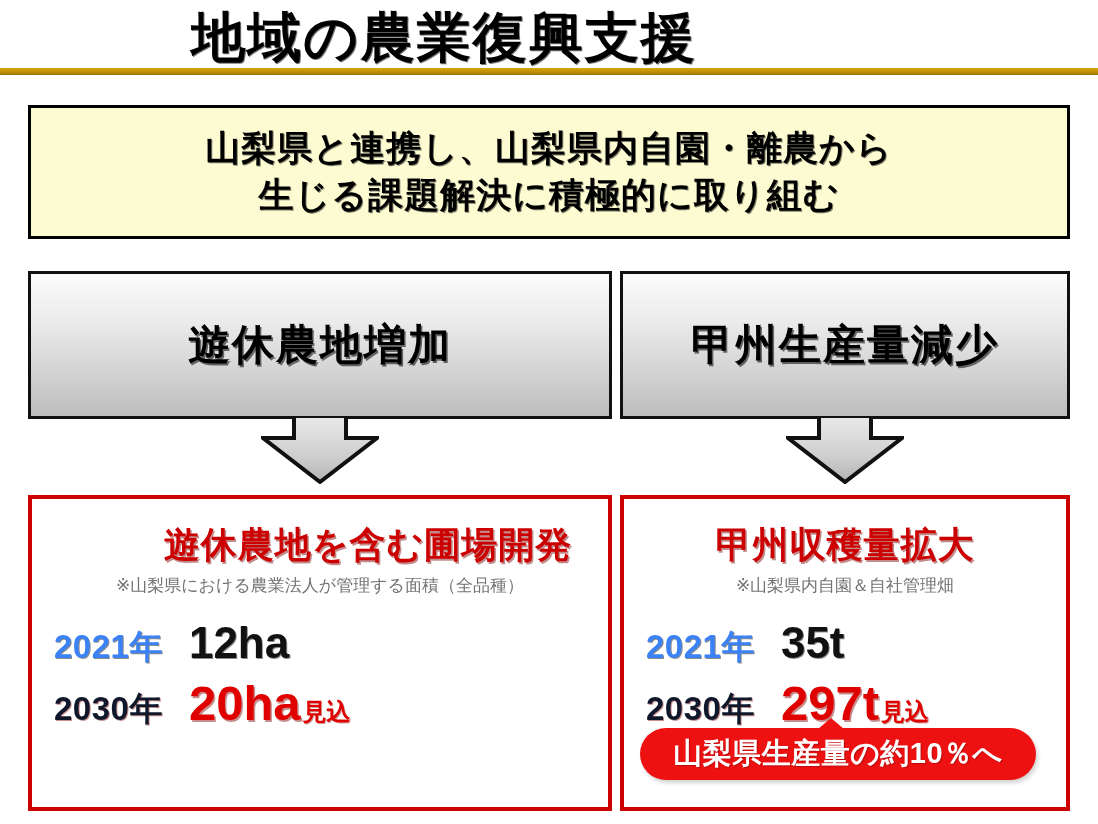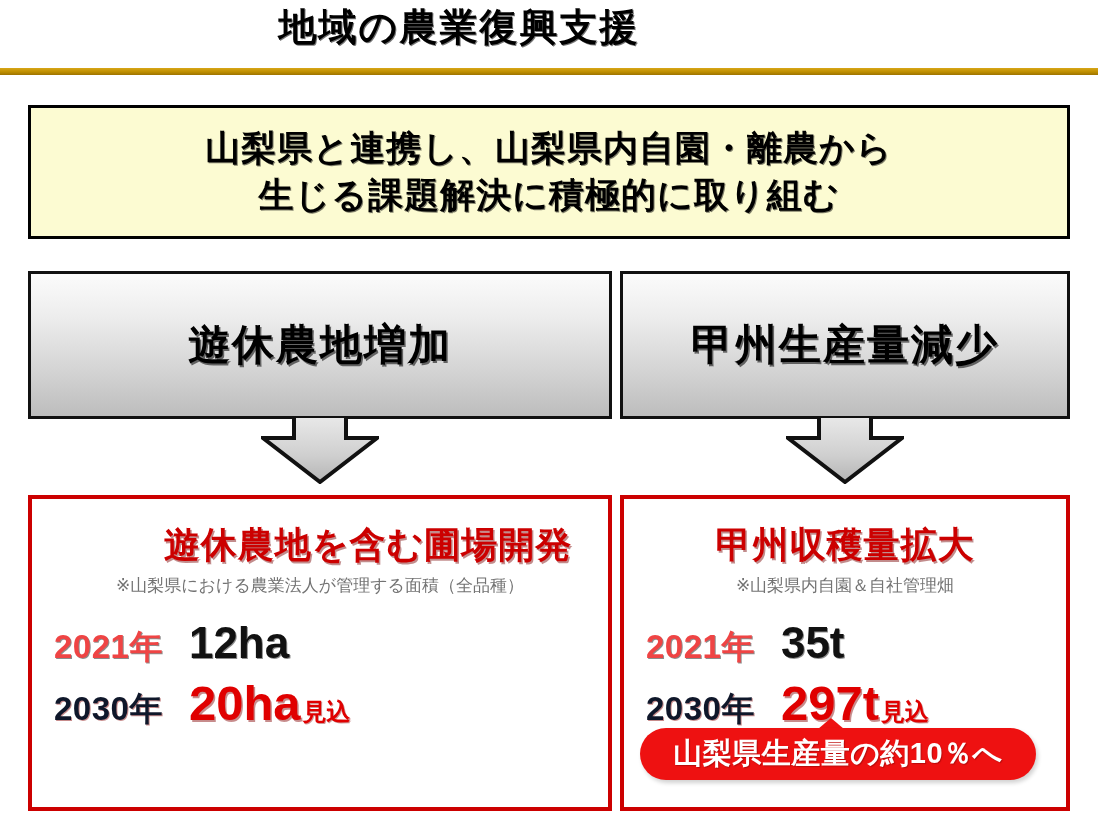--- a/index.html
+++ b/index.html
@@ -12,25 +12,25 @@
     height: 824px;
     position: relative;
     overflow: hidden;
     font-family: "Liberation Sans", "DejaVu Sans", sans-serif;
     color: #000000;
   }
 
   
   .slide-title {
     position: absolute;
-    left: 16px;
+    left: 1px;
     top: 6px;
     width: 886px;
     text-align: center;
-    font-size: 38px;
+    font-size: 54px;
     font-weight: bold;
     letter-spacing: 2px;
     color: #000000;
     line-height: 1.15;
     text-shadow: 1px 1px 0 rgba(0,0,0,0.55);
     white-space: nowrap;
   }
   .title-rule {
     position: absolute;
     left: 0;
@@ -144,21 +144,21 @@
     align-items: baseline;
     white-space: nowrap;
     line-height: 1.0;
   }
   .stat-row.past   { margin-bottom: 14px; }
   .stat-year {
     font-size: 33px;
     font-weight: bold;
     letter-spacing: 0.5px;
   }
-  .stat-row.past .stat-year  { color: #ef4444; text-shadow: 1px 1px 0 rgba(0,0,0,0.45); }
+  .stat-row.past .stat-year  { color: #3b82f6; text-shadow: 1px 1px 0 rgba(0,0,0,0.45); }
   .stat-row.future .stat-year{ color: #0f172a; text-shadow: 1px 1px 0 rgba(130,0,0,0.45); }
 
   .stat-value {
     font-size: 44px;
     font-weight: bold;
     margin-left: 26px;
     color: #111111;
     text-shadow: 1px 1px 0 rgba(0,0,0,0.45);
   }
   .stat-row.future .stat-value {

